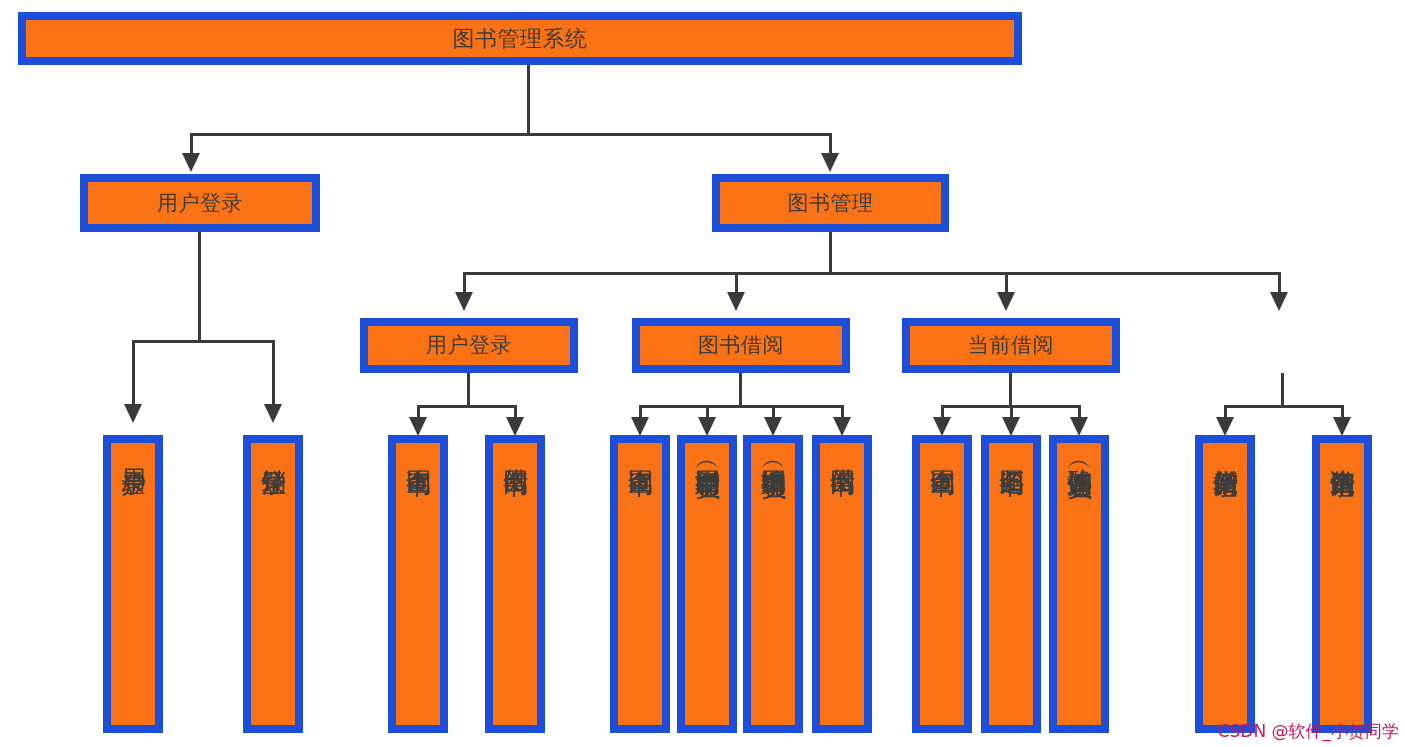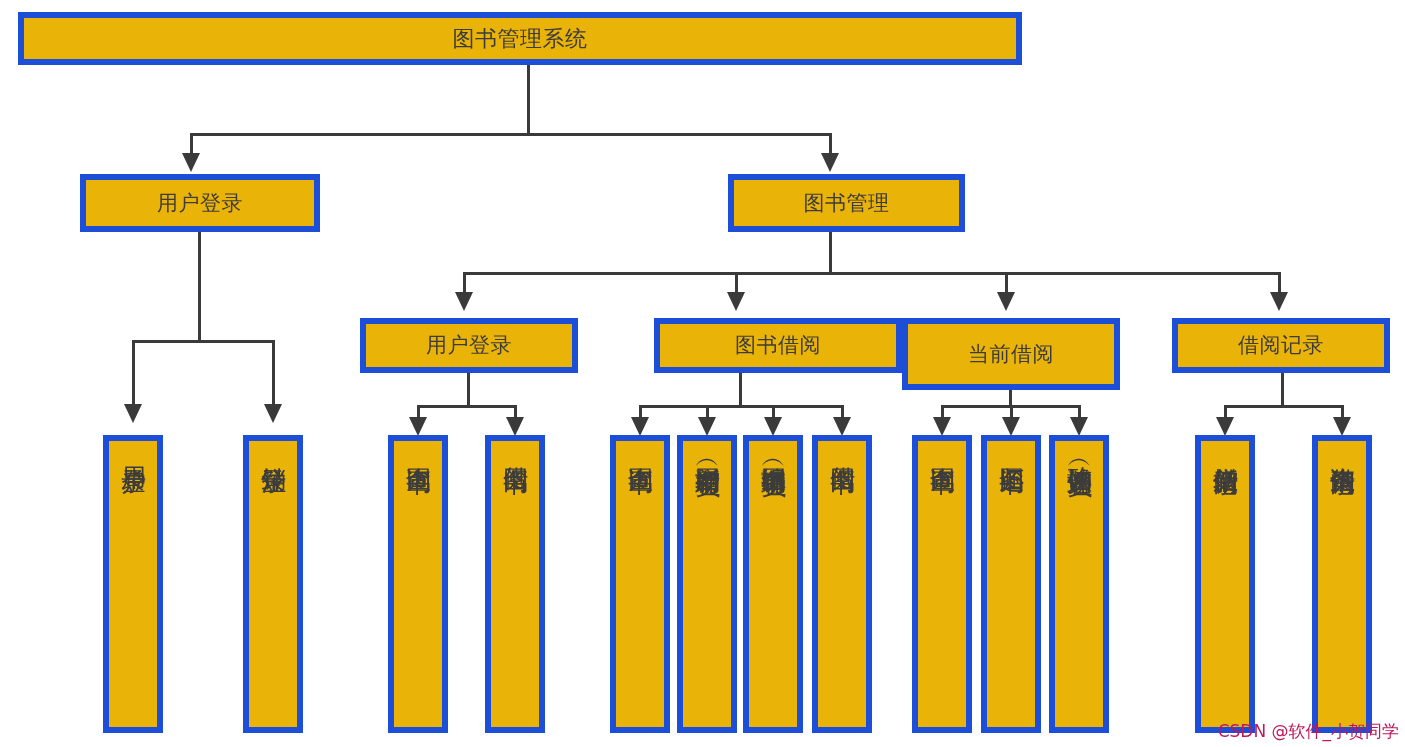--- a/index.html
+++ b/index.html
@@ -8,22 +8,22 @@
     background:#ffffff;
     font-family:"DejaVu Sans","Liberation Sans",sans-serif;
     overflow:hidden;
   }
   #canvas{position:relative;width:1405px;height:747px;}
 
   
   .node{
     position:absolute;
     box-sizing:border-box;
-    background:#eab308;
-    border:6px solid #1d4ed8;
+    background:#f97316;
+    border:8px solid #1d4ed8;
     display:flex;
     align-items:center;
     justify-content:center;
     color:#3c3c3c;
     z-index:3;
   }
   .node .lbl{
     display:block;
     text-align:center;
     line-height:1.18;
@@ -88,21 +88,21 @@
   <div class="vline" style="left:527px;top:65px;height:68px;"></div>
   <div class="hline" style="left:190px;top:133px;width:641px;"></div>
   <div class="vline" style="left:190px;top:133px;height:25px;"></div>
   <div class="arrow" style="left:182px;top:153px;"></div>
   <div class="vline" style="left:829px;top:133px;height:25px;"></div>
   <div class="arrow" style="left:821px;top:153px;"></div>
 
   <div class="node h-node" style="left:80px;top:174px;width:240px;height:58px;">
     <span class="lbl">用户登录</span>
   </div>
-  <div class="node h-node" style="left:712px;top:174px;width:237px;height:58px;margin-left:16px;">
+  <div class="node h-node" style="left:712px;top:174px;width:237px;height:58px;">
     <span class="lbl">图书管理</span>
   </div>
 
   <div class="vline" style="left:198px;top:232px;height:110px;"></div>
   <div class="hline" style="left:132px;top:340px;width:143px;"></div>
   <div class="vline" style="left:132px;top:340px;height:68px;"></div>
   <div class="arrow" style="left:124px;top:404px;"></div>
   <div class="vline" style="left:272px;top:340px;height:68px;"></div>
   <div class="arrow" style="left:264px;top:404px;"></div>
 
@@ -113,28 +113,25 @@
   <div class="vline" style="left:735px;top:272px;height:25px;"></div>
   <div class="arrow" style="left:727px;top:292px;"></div>
   <div class="vline" style="left:1005px;top:272px;height:25px;"></div>
   <div class="arrow" style="left:997px;top:292px;"></div>
   <div class="vline" style="left:1278px;top:272px;height:25px;"></div>
   <div class="arrow" style="left:1270px;top:292px;"></div>
 
   <div class="node h-node" style="left:360px;top:318px;width:218px;height:55px;">
     <span class="lbl">用户登录</span>
   </div>
-  <div class="node h-node" style="left:654px;top:318px;width:248px;height:55px;">
+  <div class="node h-node" style="left:632px;top:318px;width:218px;height:55px;">
     <span class="lbl">图书借阅</span>
   </div>
-  <div class="node h-node" style="left:902px;top:318px;width:218px;height:72px;">
+  <div class="node h-node" style="left:902px;top:318px;width:218px;height:55px;">
     <span class="lbl">当前借阅</span>
-  </div>
-  <div class="node h-node" style="left:1172px;top:318px;width:218px;height:55px;">
-    <span class="lbl">借阅记录</span>
   </div>
 
   <div class="vline" style="left:467px;top:373px;height:34px;"></div>
   <div class="hline" style="left:417px;top:405px;width:100px;"></div>
   <div class="vline" style="left:417px;top:405px;height:18px;"></div>
   <div class="arrow" style="left:409px;top:417px;"></div>
   <div class="vline" style="left:514px;top:405px;height:18px;"></div>
   <div class="arrow" style="left:506px;top:417px;"></div>
 
   <div class="vline" style="left:739px;top:373px;height:34px;"></div>

